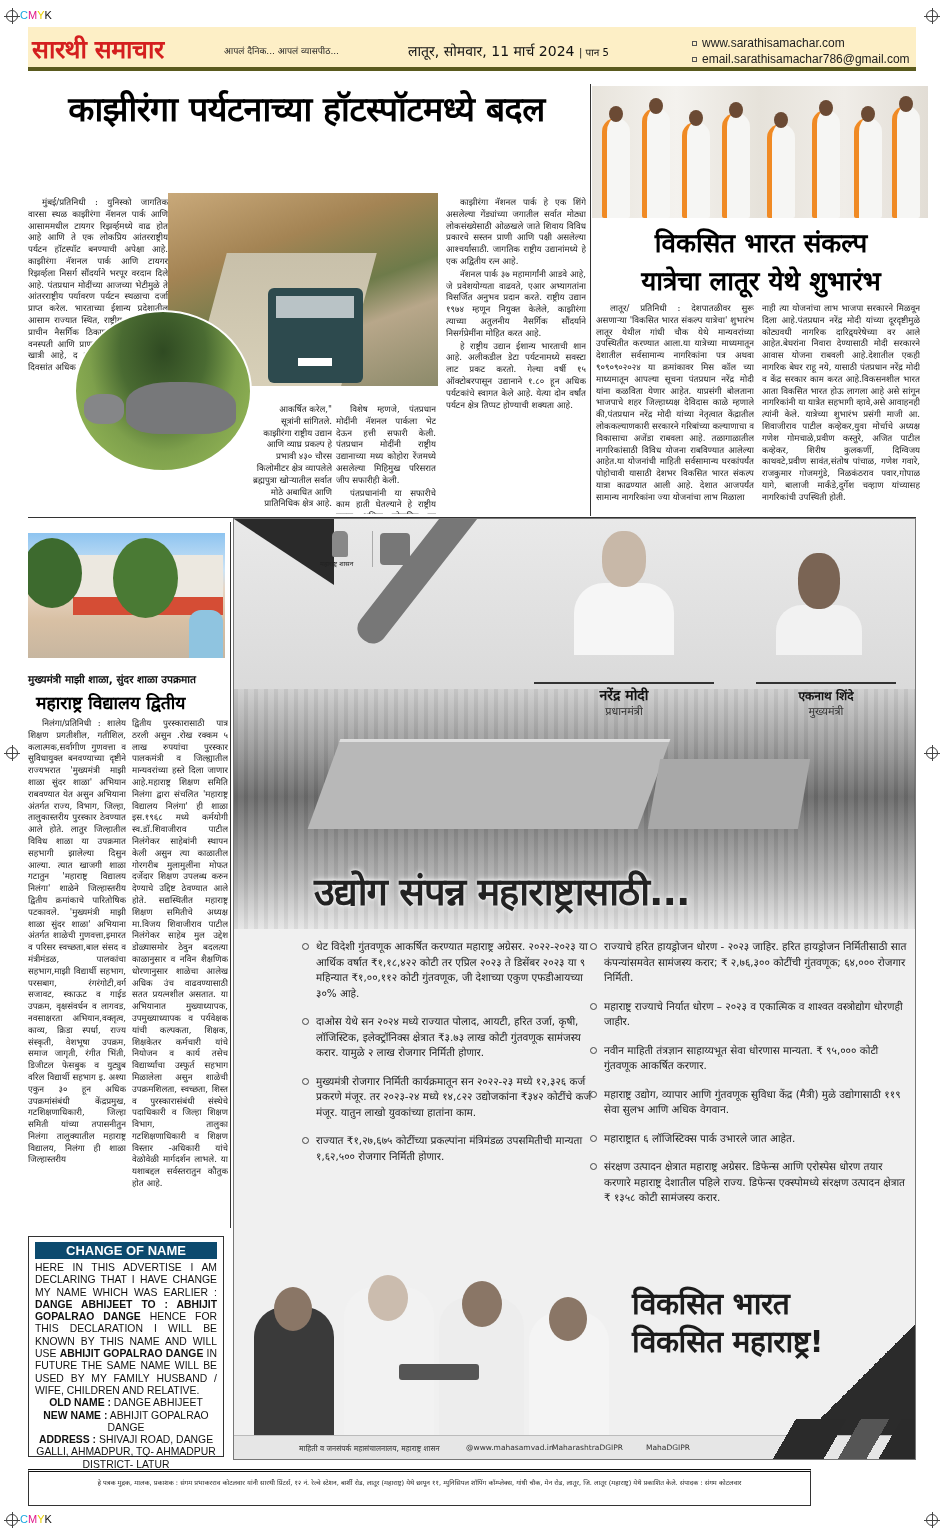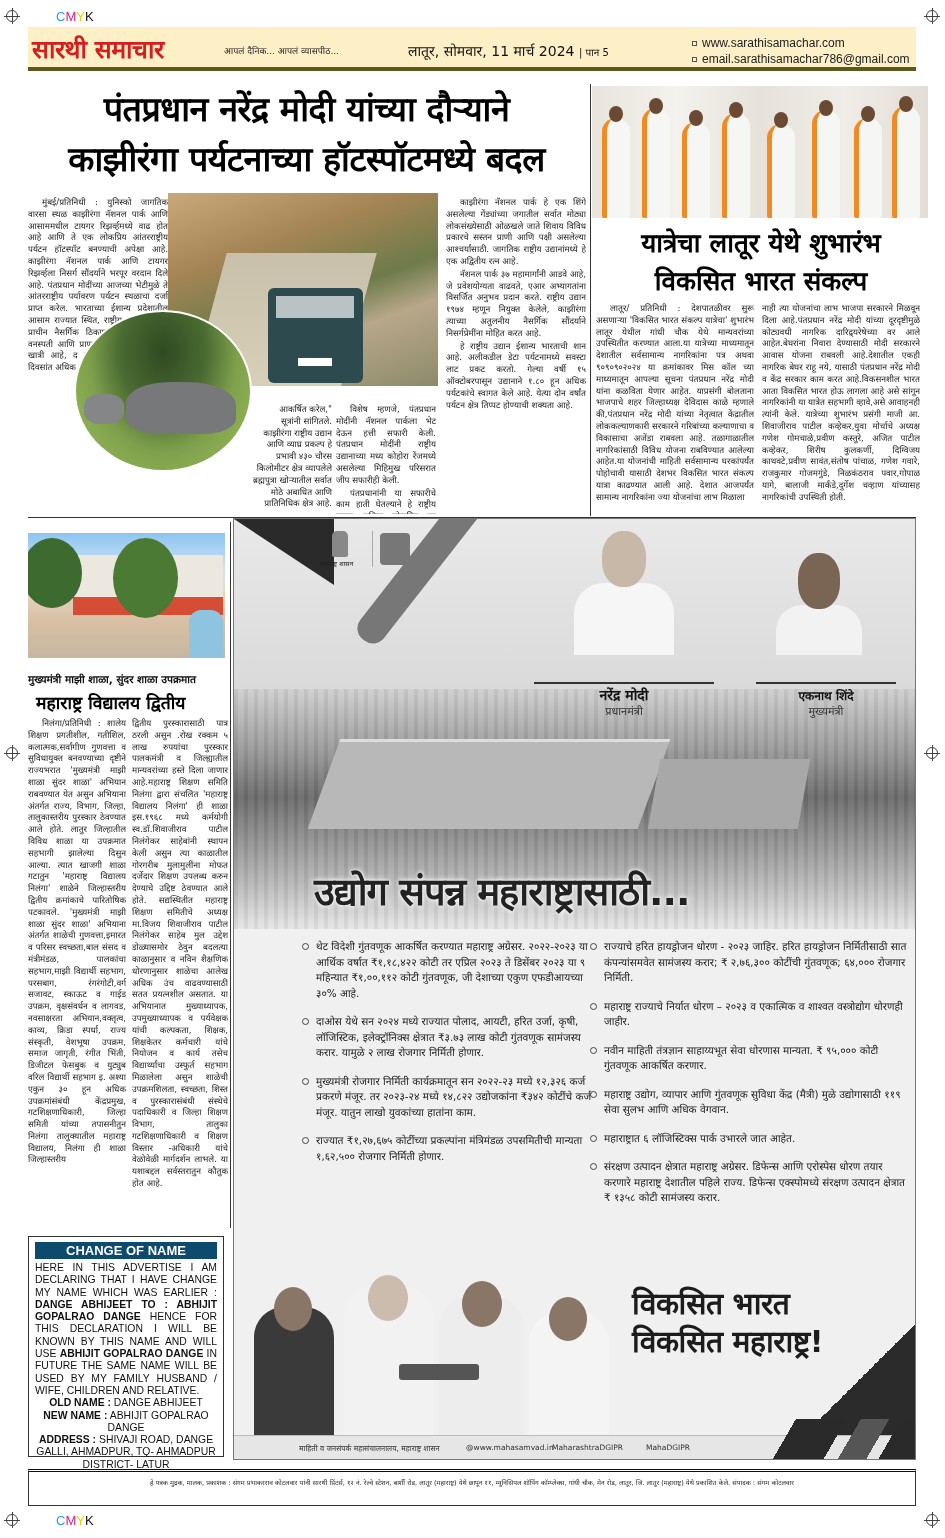--- a/index.html
+++ b/index.html
@@ -1,19 +1,19 @@
 <!DOCTYPE html>
 <html><head>
 <meta charset="utf-8">
 <style>
   * { box-sizing: border-box; margin: 0; padding: 0; }
   html, body { width: 945px; height: 1538px; background: #ffffff; overflow: hidden; }
   body { position: relative; font-family: "DejaVu Serif", serif; color: #111; }
 
-  .reg { position: absolute; font-family: "Liberation Sans", sans-serif; font-size: 13px; color: #555; margin-left: 36px; }
+  .reg { position: absolute; font-family: "Liberation Sans", sans-serif; font-size: 11px; color: #555; }
   .reg .c { color: #19a7e0; } .reg .m { color: #e0198a; } .reg .y { color: #e8d000; } .reg .k { color: #111; }
   .crosshair { position: absolute; width: 12px; height: 12px; border: 1px solid #444; border-radius: 50%; }
   .crosshair::before { content: ""; position: absolute; left: 5px; top: -3px; width: 1px; height: 16px; background: #444; }
   .crosshair::after { content: ""; position: absolute; top: 5px; left: -3px; width: 16px; height: 1px; background: #444; }
 
   
   .masthead { position: absolute; left: 28px; top: 27px; width: 888px; height: 44px; background: #fdefc6; border-bottom: 4px solid #5a5a1e; }
   .masthead .logo { position: absolute; left: 4px; top: 4px; font-family: "DejaVu Sans", sans-serif; font-weight: bold; font-size: 25px; color: #d41f1f; letter-spacing: -0.5px; }
   .masthead .tag { position: absolute; left: 196px; top: 17px; font-size: 9px; color: #222; font-family: "DejaVu Sans", sans-serif; }
   .masthead .date { position: absolute; left: 380px; top: 14px; font-size: 14px; font-family: "DejaVu Sans", sans-serif; color: #111; }
@@ -92,21 +92,21 @@
   .ad .footer-bar { position: absolute; left: 0; bottom: 0; width: 100%; height: 24px; background: #e6e6e6; border-top: 1px solid #bbb; font-family: "DejaVu Sans", sans-serif; font-size: 7.5px; color: #333; }
   .ad .footer-bar span { position: absolute; top: 7px; }
   .ad .footer-dark { position: absolute; right: 0; bottom: 0; width: 180px; height: 40px; background: linear-gradient(120deg, transparent 30%, #2a2a2a 30%, #2a2a2a 55%, transparent 55%, transparent 62%, #555 62%, #555 76%, transparent 76%, transparent 82%, #2a2a2a 82%); }
 
   
   .con-box { position: absolute; left: 28px; top: 1236px; width: 196px; height: 221px; border: 1.5px solid #333; padding: 5px 6px; font-family: "Liberation Sans", sans-serif; font-size: 10.4px; line-height: 12.3px; color: #111; }
   .con-box .con-title { background: #0c4a6e; color: #fff; text-align: center; font-weight: bold; font-size: 13px; line-height: 17px; margin-bottom: 3px; }
   .con-box .body { text-align: justify; }
   .con-box .c { text-align: center; }
 
-  .imprint { position: absolute; left: 28px; top: 1469px; width: 888px; height: 37px; border: 1px solid #333; border-top: 3px double #111; font-family: "DejaVu Sans", sans-serif; font-size: 6.6px; line-height: 11px; color: #222; text-align: center; padding-top: 6px; }
+  .imprint { position: absolute; left: 28px; top: 1469px; width: 783px; height: 37px; border: 1px solid #333; border-top: 3px double #111; font-family: "DejaVu Sans", sans-serif; font-size: 6.6px; line-height: 11px; color: #222; text-align: center; padding-top: 6px; }
 </style>
 </head>
 <body>
 
 <div class="crosshair" style="left:6px;top:10px;"></div>
 <div class="reg" style="left:20px;top:9px;"><span class="c">C</span><span class="m">M</span><span class="y">Y</span><span class="k">K</span></div>
 <div class="crosshair" style="left:926px;top:10px;"></div>
 <div class="crosshair" style="left:6px;top:747px;"></div>
 <div class="crosshair" style="left:926px;top:747px;"></div>
 <div class="crosshair" style="left:6px;top:1514px;"></div>
@@ -117,21 +117,20 @@
   <div class="logo">सारथी समाचार</div>
   <div class="tag">आपलं दैनिक... आपलं व्यासपीठ...</div>
   <div class="date"><span>लातूर, सोमवार, 11 मार्च 2024</span> <span class="pg">| पान 5</span></div>
   <div class="contact">
     <div><span class="bullet"></span><span>www.sarathisamachar.com</span></div>
     <div><span class="bullet"></span><span>email.sarathisamachar786@gmail.com</span></div>
   </div>
 </header>
 
 <h1 class="headline">
-  <div>पंतप्रधान नरेंद्र मोदी यांच्या दौऱ्याने</div>
   <div>काझीरंगा पर्यटनाच्या हॉटस्पॉटमध्ये बदल</div>
 </h1>
 
 <div class="photo jeep-photo">
   <div class="road"></div>
   <div class="jeep"></div>
 </div>
 
 <div class="col-text" style="left:28px;top:197px;width:140px;height:316px;overflow:hidden;">
   <div style="float:right;width:0;height:108px;"></div>
@@ -173,22 +172,22 @@
   <div class="head" style="left:57px;top:12px;"></div>
   <div class="head" style="left:97px;top:24px;"></div>
   <div class="head" style="left:137px;top:16px;"></div>
   <div class="head" style="left:182px;top:26px;"></div>
   <div class="head" style="left:227px;top:14px;"></div>
   <div class="head" style="left:269px;top:20px;"></div>
   <div class="head" style="left:307px;top:10px;"></div>
 </div>
 
 <h2 class="sub-headline">
+  <div>विकसित भारत संकल्प</div>
   <div>यात्रेचा लातूर येथे शुभारंभ</div>
-  <div>विकसित भारत संकल्प</div>
 </h2>
 
 <div class="col-text" style="left:596px;top:303px;width:158px;height:212px;overflow:hidden;">
   <p>लातूर/ प्रतिनिधी : देशपातळीवर सुरू असणाऱ्या 'विकसित भारत संकल्प यात्रेचा' शुभारंभ लातूर येथील गांधी चौक येथे मान्यवरांच्या उपस्थितीत करण्यात आला.या यात्रेच्या माध्यमातून देशातील सर्वसामान्य नागरिकांना पत्र अथवा ९०९०९०२०२४ या क्रमांकावर मिस कॉल च्या माध्यमातून आपल्या सूचना पंतप्रधान नरेंद्र मोदी यांना कळविता येणार आहेत. याप्रसंगी बोलताना भाजपाचे शहर जिल्हाध्यक्ष देविदास काळे म्हणाले की,पंतप्रधान नरेंद्र मोदी यांच्या नेतृत्वात केंद्रातील लोककल्याणकारी सरकारने गरिबांच्या कल्याणाचा व विकासाचा अजेंडा राबवला आहे. तळागाळातील नागरिकांसाठी विविध योजना राबविण्यात आलेल्या आहेत.या योजनांची माहिती सर्वसामान्य घरकांपर्यंत पोहोचावी यासाठी देशभर विकसित भारत संकल्प यात्रा काढण्यात आली आहे. देशात आजपर्यंत सामान्य नागरिकांना ज्या योजनांचा लाभ मिळाला</p>
 </div>
 <div class="col-text" style="left:762px;top:303px;width:158px;height:212px;overflow:hidden;">
   <p style="text-indent:0">नाही त्या योजनांचा लाभ भाजपा सरकारने मिळवून दिला आहे.पंतप्रधान नरेंद्र मोदी यांच्या दूरदृष्टीमुळे कोट्यवधी नागरिक दारिद्र्यरेषेच्या वर आले आहेत.बेघरांना निवारा देण्यासाठी मोदी सरकारने आवास योजना राबवली आहे.देशातील एकही नागरिक बेघर राहू नये, यासाठी पंतप्रधान नरेंद्र मोदी व केंद्र सरकार काम करत आहे.विकसनशील भारत आता विकसित भारत होऊ लागला आहे असे सांगून नागरिकांनी या यात्रेत सहभागी व्हावे,असे आवाहनही त्यांनी केले. यात्रेच्या शुभारंभ प्रसंगी माजी आ. शिवाजीराव पाटील कव्हेकर,युवा मोर्चाचे अध्यक्ष गणेश गोमचाळे,प्रवीण कस्तुरे, अजित पाटील कव्हेकर, शिरीष कुलकर्णी, दिग्विजय काथवटे,प्रवीण सावंत,संतोष पांचाळ, गणेश गवारे, राजकुमार गोजमगुंडे, निळकंठराव पवार,गोपाळ यागे, बालाजी मार्कंडे,दुर्गेश चव्हाण यांच्यासह नागरिकांची उपस्थिती होती.</p>
 </div>
 
 <div class="divider-h" style="left:28px;top:517px;width:888px;"></div>

